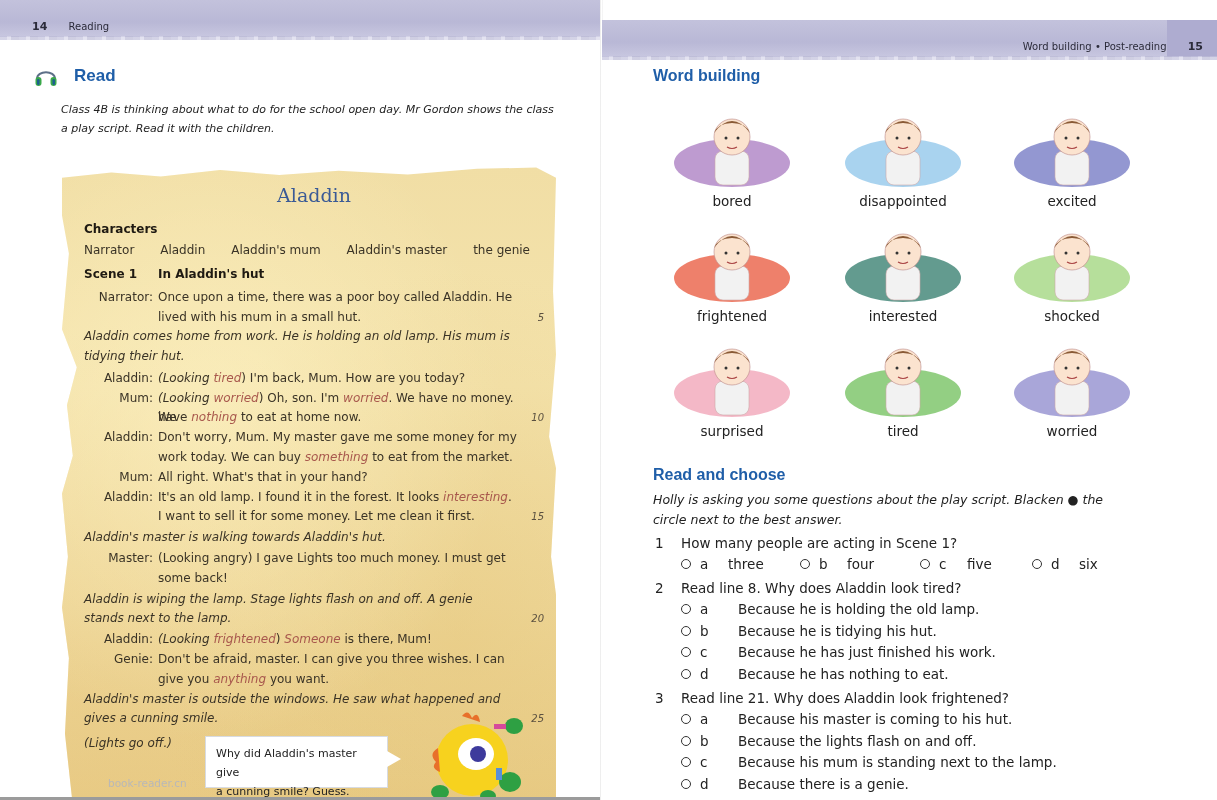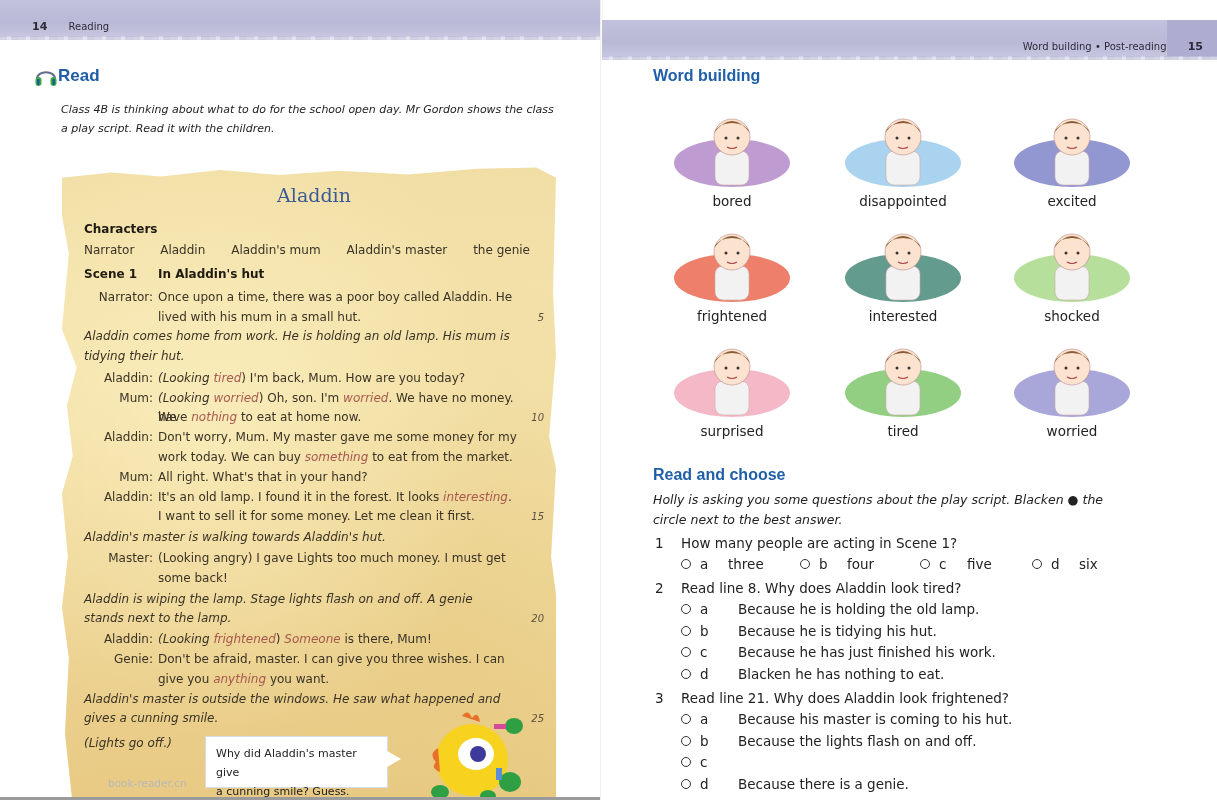--- a/index.html
+++ b/index.html
@@ -19,21 +19,21 @@
           background: linear-gradient(180deg, #c3c2dc 0%, #b9b8d6 60%, #c8c7e0 100%); }
   .band::after { content: ""; position: absolute; left: 0; right: 0; bottom: -3px; height: 4px;
           background: repeating-linear-gradient(90deg, #c2c1dc 0 7px, #d8d7ea 7px 11px, #bbbad6 11px 19px); opacity: .7; }
   .page.left .band { left: 0; width: 602px; }
   .page.right .band { left: 0; width: 615px; }
   .band .tab-dark { position: absolute; right: 0; top: 0; width: 50px; height: 37px; background: #aeacd0; }
   .band-text { position: absolute; top: 20px; font-size: 10px; color: #2b2b3a; }
   .pg-num { font-weight: bold; font-size: 11px; }
 
   
-  .read-head { position: absolute; left: 34px; top: 64px; display: flex; align-items: center; gap: 0; }
+  .read-head { position: absolute; left: 34px; top: 64px; display: flex; align-items: center; gap: 16px; }
   .read-head .title { font-family: "Liberation Sans", sans-serif; font-weight: bold; font-size: 17px; color: #1f5ea8; }
   .intro { position: absolute; left: 61px; top: 100px; width: 500px; font-family: "DejaVu Sans", sans-serif;
            font-style: italic; font-size: 11px; line-height: 19px; color: #222; }
 
   .parchment { position: absolute; left: 62px; top: 165px; width: 494px; height: 632px;
       background:
         radial-gradient(ellipse at 30% 40%, rgba(255,245,200,.55), transparent 60%),
         radial-gradient(ellipse at 80% 75%, rgba(228,196,120,.45), transparent 55%),
         radial-gradient(ellipse at 15% 85%, rgba(232,200,130,.45), transparent 50%),
         linear-gradient(180deg, #f1dea5 0%, #f4e3ac 35%, #efd99c 70%, #e8cb85 100%);
@@ -393,36 +393,37 @@
         <span>Because he is tidying his hut.</span>
       </div>
       <div class="opt" style="left: 681px; top: 644px;">
         <span class="radio"></span>
         <span class="ol">c</span>
         <span>Because he has just finished his work.</span>
       </div>
       <div class="opt" style="left: 681px; top: 665.5px;">
         <span class="radio"></span>
         <span class="ol">d</span>
-        <span>Blacken he has nothing to eat.</span>
+        <span>Because he has nothing to eat.</span>
       </div>
       <div class="q" style="top: 690px;"><span class="qn">3</span><span>Read line 21. Why does Aladdin look frightened?</span></div>
       <div class="opt" style="left: 681px; top: 711px;">
         <span class="radio"></span>
         <span class="ol">a</span>
         <span>Because his master is coming to his hut.</span>
       </div>
       <div class="opt" style="left: 681px; top: 732.5px;">
         <span class="radio"></span>
         <span class="ol">b</span>
         <span>Because the lights flash on and off.</span>
       </div>
       <div class="opt" style="left: 681px; top: 754px;">
         <span class="radio"></span>
         <span class="ol">c</span>
+        <span>Because his mum is standing next to the lamp.</span>
       </div>
       <div class="opt" style="left: 681px; top: 775.5px;">
         <span class="radio"></span>
         <span class="ol">d</span>
         <span>Because there is a genie.</span>
       </div>
     </div>
 </div>
 
 </body></html>

